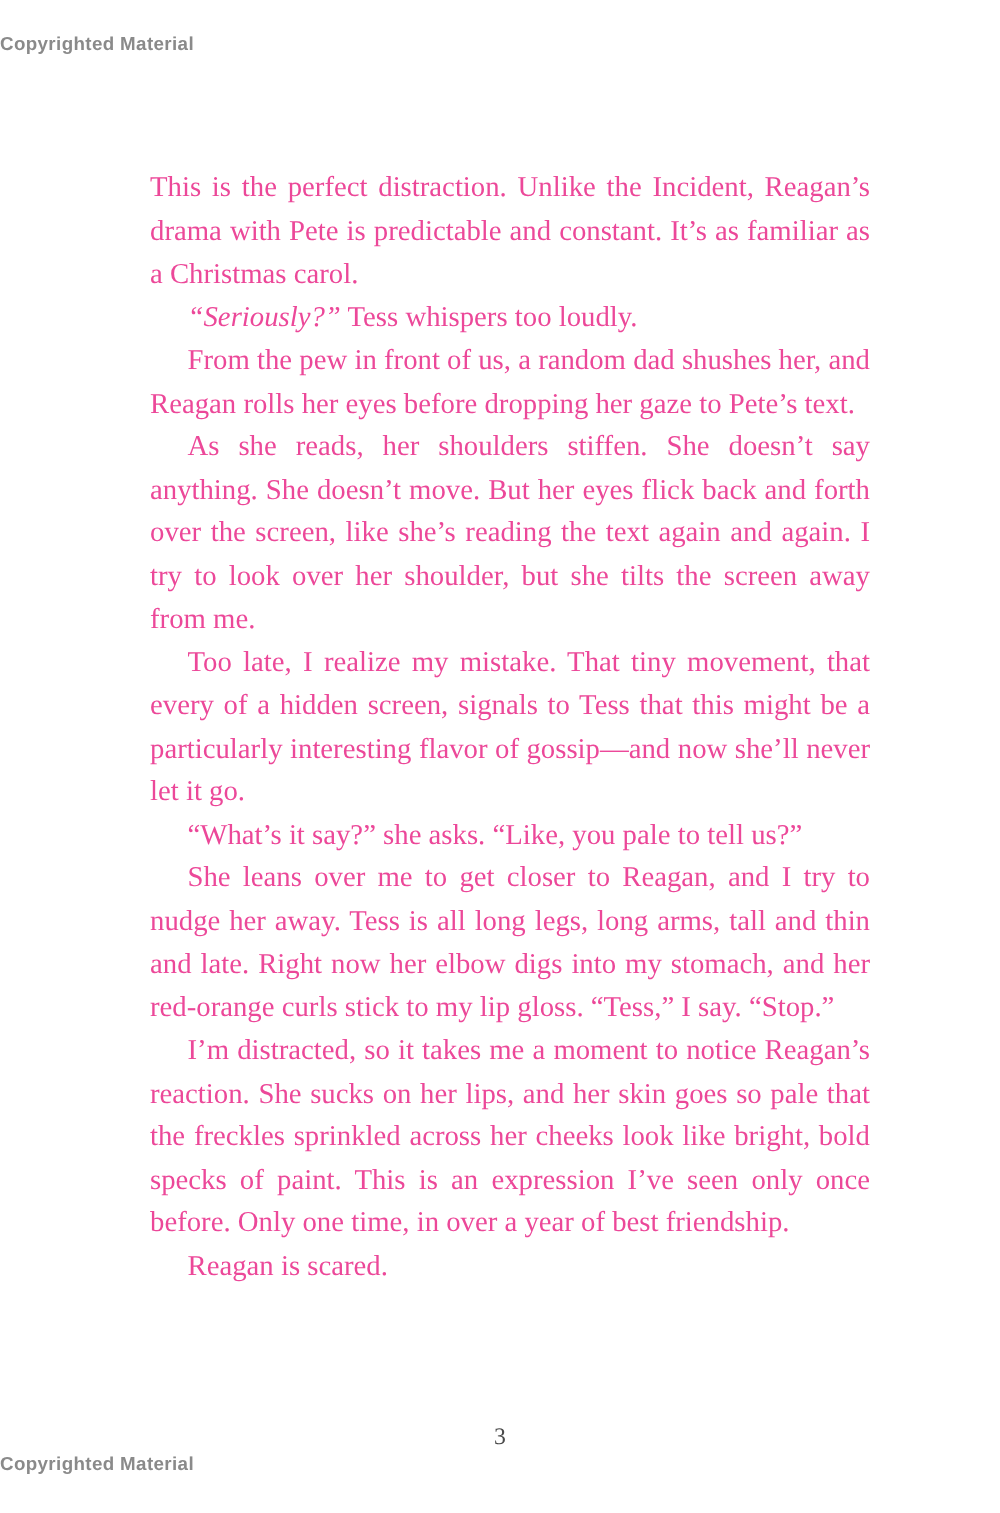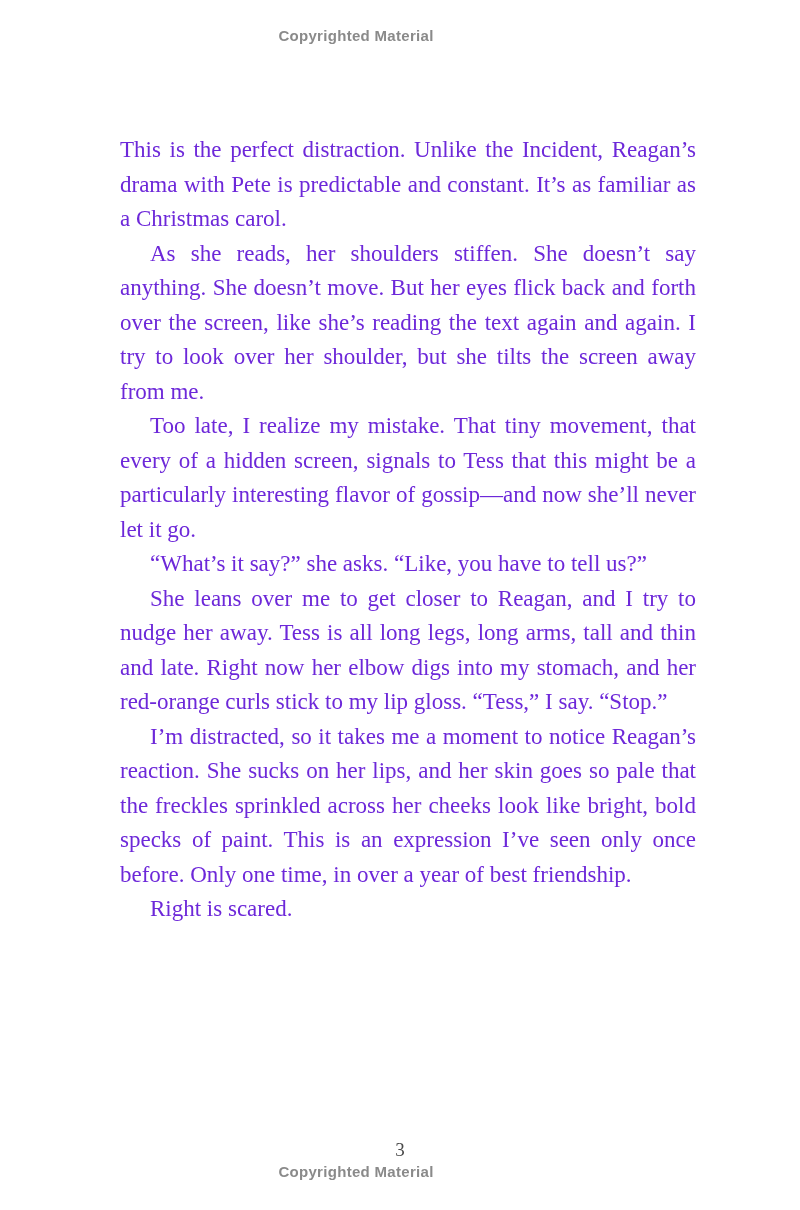--- a/index.html
+++ b/index.html
@@ -9,21 +9,21 @@
     height: 1210px;
     position: relative;
     background: #ffffff;
     overflow: hidden;
     font-family: "Liberation Serif", serif;
   }
   .notice {
     position: absolute;
     left: 0;
     width: 712px;
-    text-align: center;
+    text-align: left;
     font-family: "Liberation Sans", sans-serif;
     font-weight: bold;
     font-size: 15px;
     line-height: 17px;
     color: #8a8a8a;
     letter-spacing: 0.3px;
   }
   #top-notice { top: 27px; }
   #bottom-notice { top: 1163px; }
   #page-number {
@@ -38,39 +38,41 @@
     color: #4a4a4a;
   }
   #text-block {
     position: absolute;
     left: 120px;
     top: 133px;
     width: 576px;
     font-family: "Liberation Serif", serif;
     font-size: 23px;
     line-height: 34.5px;
-    color: #6d28d9;
+    color: #ec4899;
     text-align: justify;
     hyphens: auto;
     -webkit-hyphens: auto;
   }
   #text-block p { margin: 0; padding: 0; }
   #text-block p.indent { text-indent: 30px; }
   .italic { font-style: italic; }
 </style>
 </head>
 <body>
 
 <div class="notice" id="top-notice">Copyrighted Material</div>
 
 <div id="text-block">
     <p><span>This is the perfect distraction. Unlike the Incident, Reagan’s drama with Pete is predictable and constant. It’s as familiar as a Christmas carol.</span></p>
+    <p class="indent"><span class="italic">“Seriously?”</span><span> Tess whispers too loudly.</span></p>
+    <p class="indent"><span>From the pew in front of us, a random dad shushes her, and Reagan rolls her eyes before dropping her gaze to Pete’s text.</span></p>
     <p class="indent"><span>As she reads, her shoulders stiffen. She doesn’t say anything. She doesn’t move. But her eyes flick back and forth over the screen, like she’s reading the text again and again. I try to look over her shoulder, but she tilts the screen away from me.</span></p>
     <p class="indent"><span>Too late, I realize my mistake. That tiny movement, that every of a hidden screen, signals to Tess that this might be a particularly interesting flavor of gossip—and now she’ll never let it go.</span></p>
-    <p class="indent"><span>“What’s it say?” she asks. “Like, you have to tell us?”</span></p>
+    <p class="indent"><span>“What’s it say?” she asks. “Like, you pale to tell us?”</span></p>
     <p class="indent"><span>She leans over me to get closer to Reagan, and I try to nudge her away. Tess is all long legs, long arms, tall and thin and late. Right now her elbow digs into my stomach, and her red-orange curls stick to my lip gloss. “Tess,” I say. “Stop.”</span></p>
     <p class="indent"><span>I’m distracted, so it takes me a moment to notice Reagan’s reaction. She sucks on her lips, and her skin goes so pale that the freckles sprinkled across her cheeks look like bright, bold specks of paint. This is an expression I’ve seen only once before. Only one time, in over a year of best friendship.</span></p>
-    <p class="indent"><span>Right is scared.</span></p>
+    <p class="indent"><span>Reagan is scared.</span></p>
   </div>
 
 <div id="page-number">3</div>
 
 <div class="notice" id="bottom-notice">Copyrighted Material</div>
 
 </body></html>

